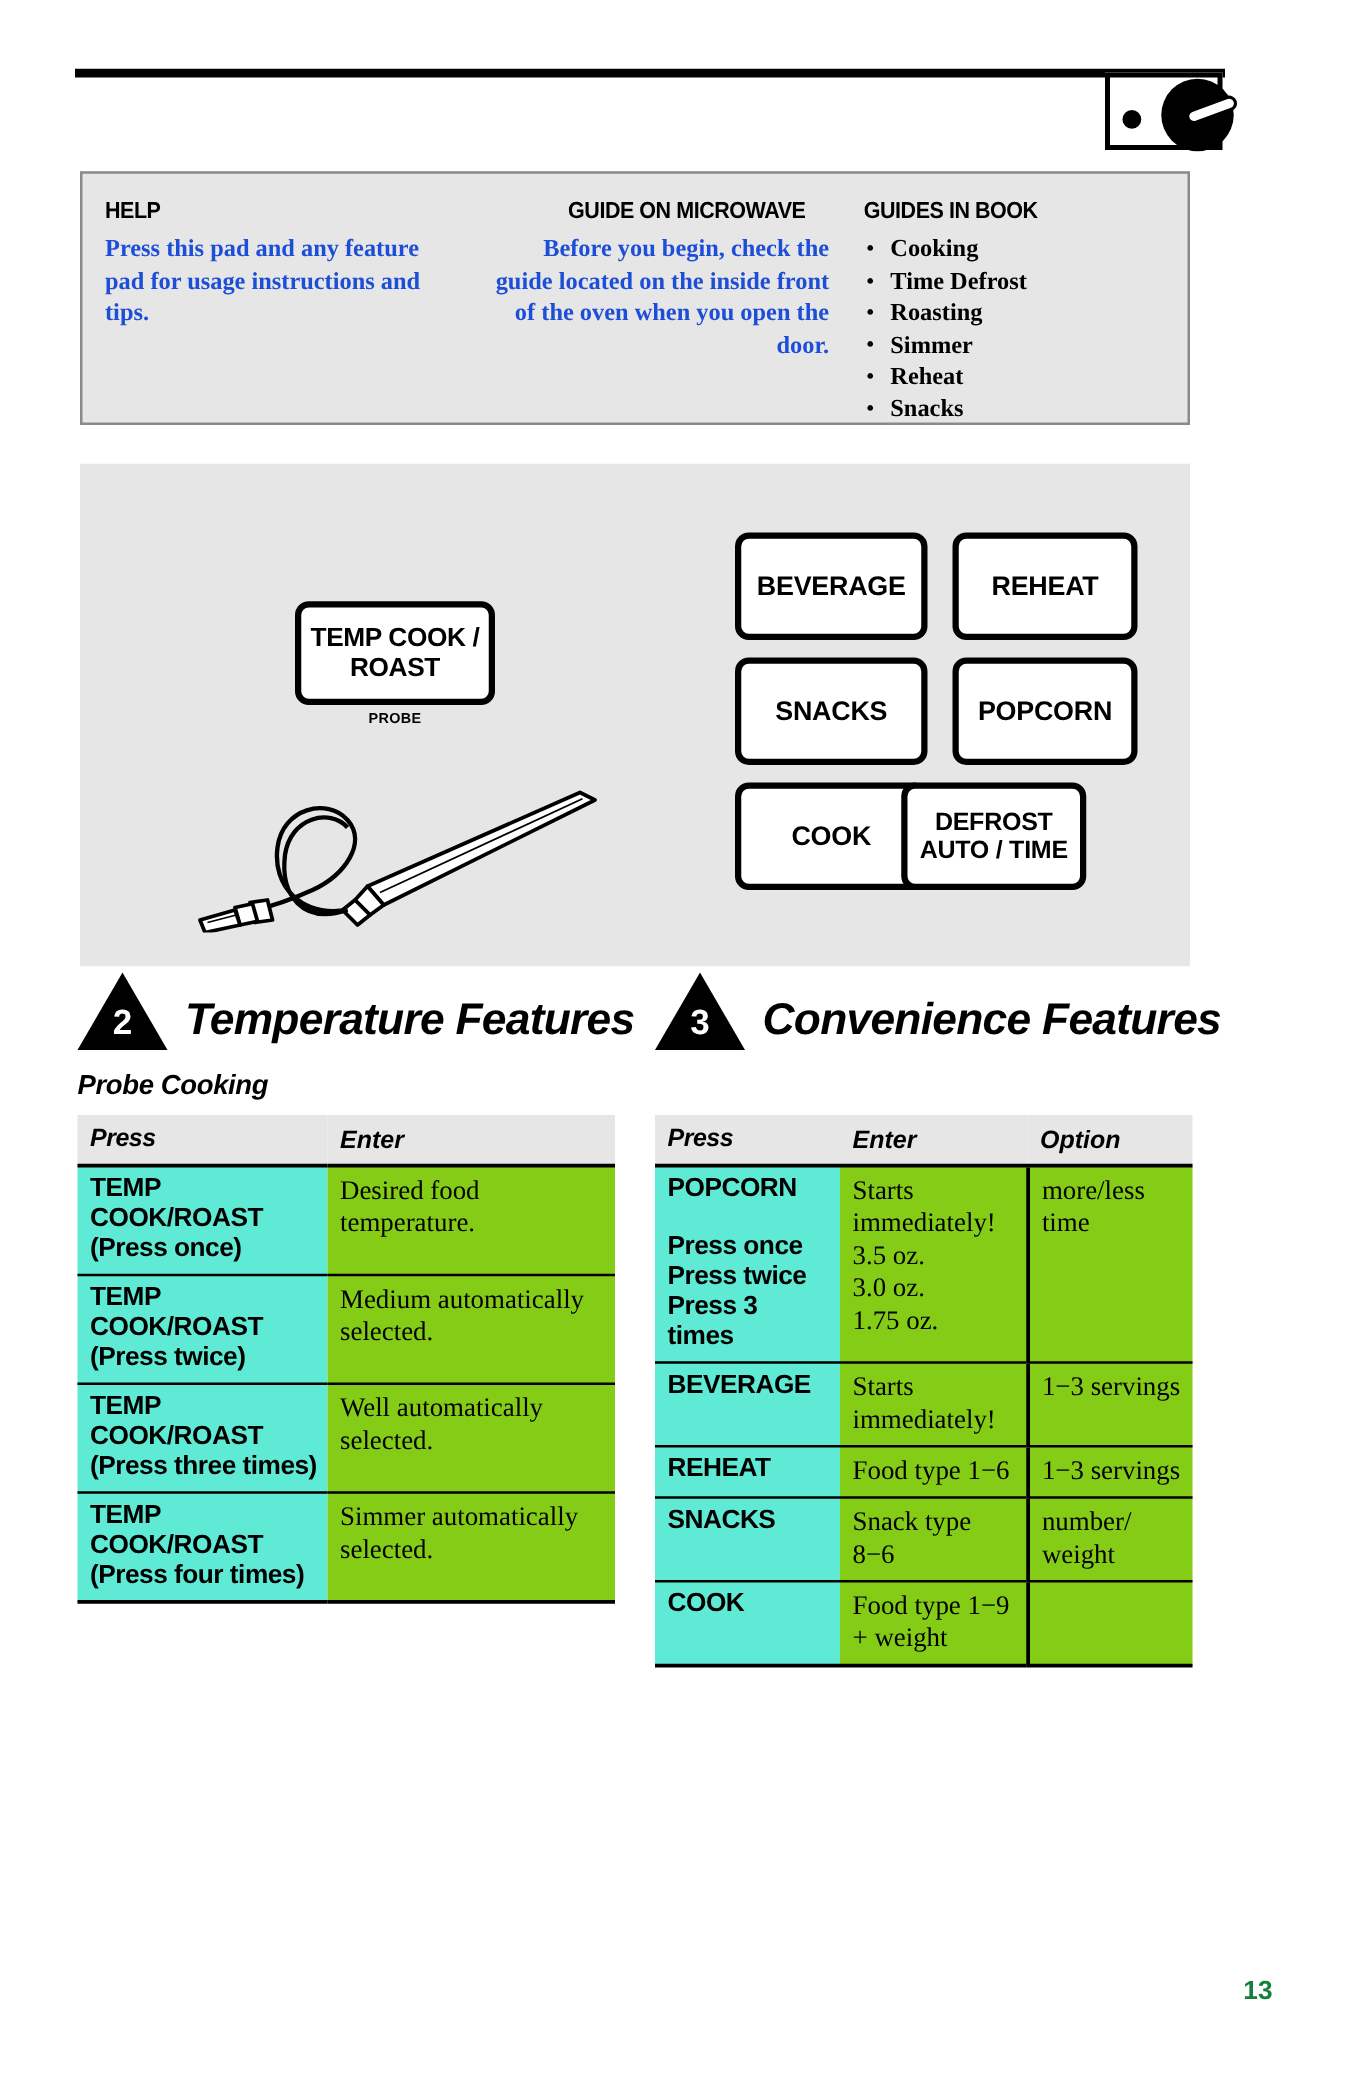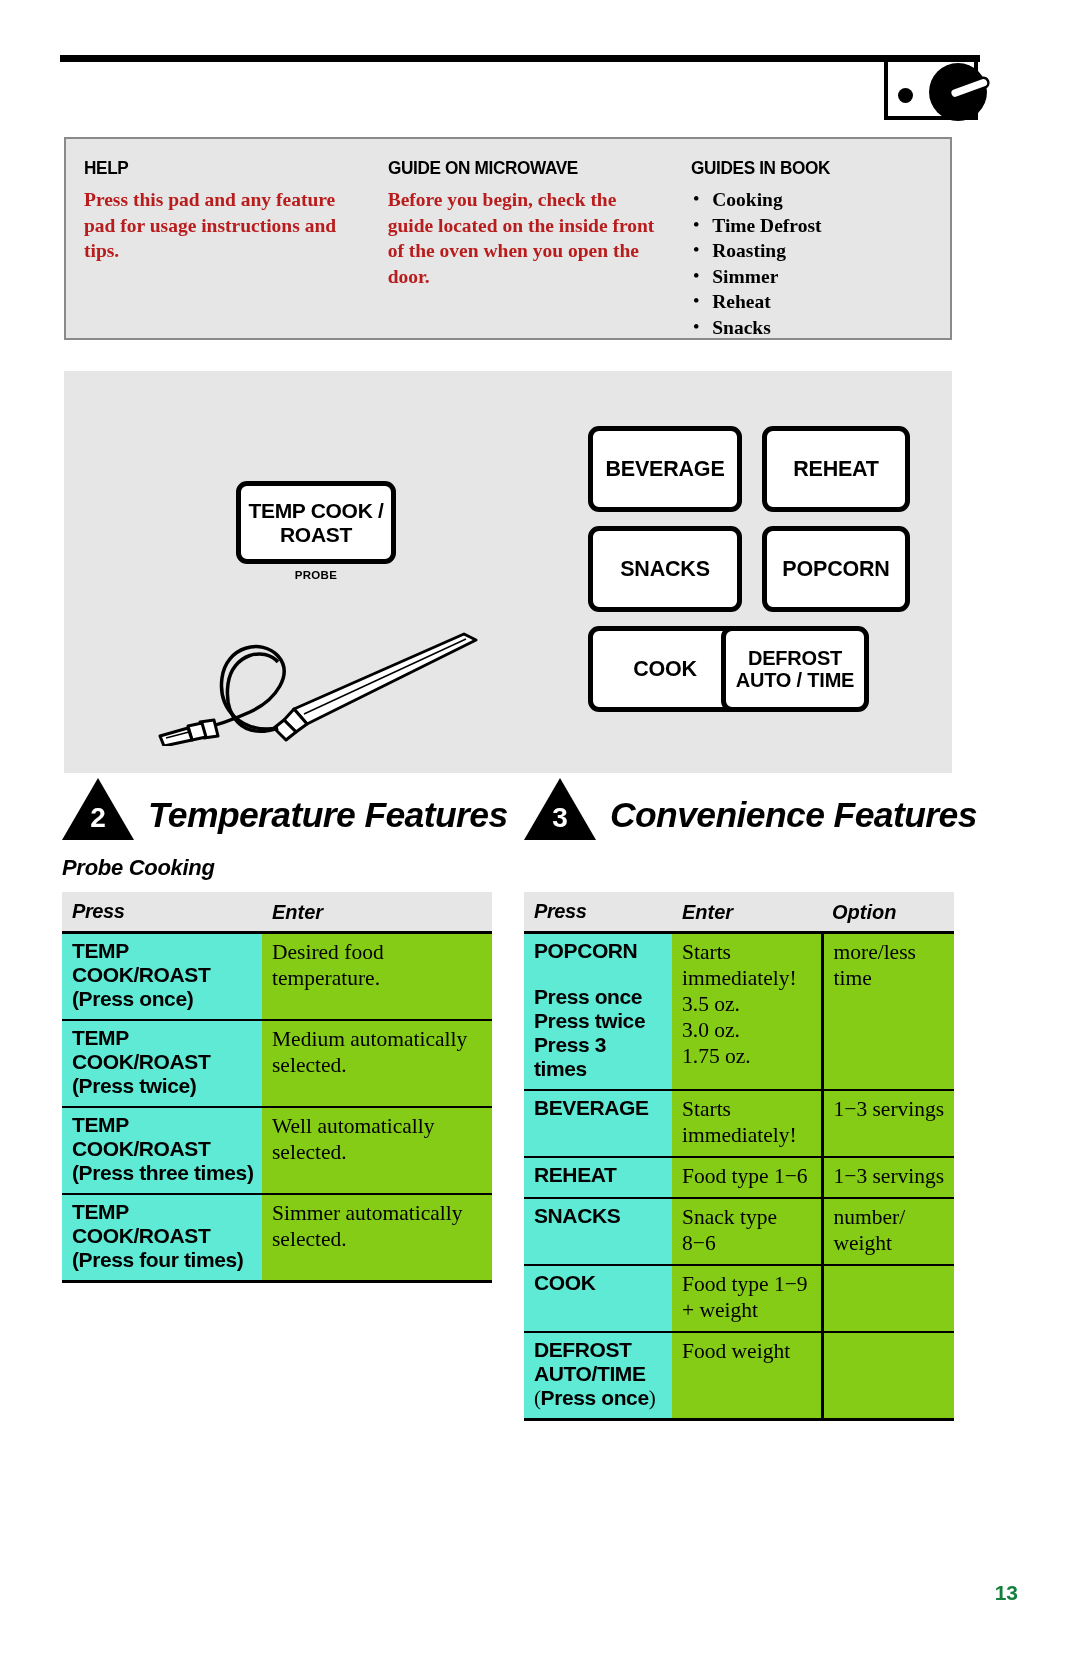--- a/index.html
+++ b/index.html
@@ -55,38 +55,38 @@
     left: 64px; top: 137px;
     width: 888px; height: 203px;
     background: #e6e6e6;
     border: 2px solid #8a8a8a;
     box-sizing: border-box;
     display: flex;
     padding: 18px 0 0 0;
   }
   .info-col { padding: 0 10px 0 18px; box-sizing: border-box; }
   #info-col-help { width: 305px; }
-  #info-col-guide { width: 305px; }
+  #info-col-guide { width: 305px; text-align: right; }
   #info-col-book { width: 278px; }
   .info-head {
     font-family: "Liberation Sans", sans-serif;
     font-weight: bold;
     font-size: 18.5px;
     letter-spacing: -0.4px;
     color: #000;
     margin: 0 0 8px 0;
     transform: scaleX(0.93);
     transform-origin: left center;
   }
   .info-body {
     font-family: "Liberation Serif", serif;
     font-weight: bold;
     font-size: 19.5px;
     line-height: 25.5px;
-    color: #b91c1c;
+    color: #1d4ed8;
   }
   .info-list { list-style: none; margin: 0; padding: 0; }
   .info-list li {
     font-family: "Liberation Serif", serif;
     font-weight: bold;
     font-size: 19.5px;
     line-height: 25.5px;
     padding-left: 21px;
     position: relative;
   }
@@ -430,24 +430,16 @@
     <tr>
       <td class="c-press">SNACKS</td>
       <td class="c-enter">Snack type 8−6</td>
       <td class="c-option">number/ weight</td>
     </tr>
     <tr>
       <td class="c-press">COOK</td>
       <td class="c-enter">Food type 1−9 + weight</td>
       <td class="c-option"></td>
     </tr>
-    <tr>
-      <td class="c-press">
-        <span>DEFROST AUTO/TIME</span><br>
-        <span class="paren-serif">(</span><span class="press-sub">Press once</span><span class="paren-serif">)</span>
-      </td>
-      <td class="c-enter">Food weight</td>
-      <td class="c-option"></td>
-    </tr>
   </tbody>
 </table>
 
 <div id="page-number">13</div>
 
 </body></html>

